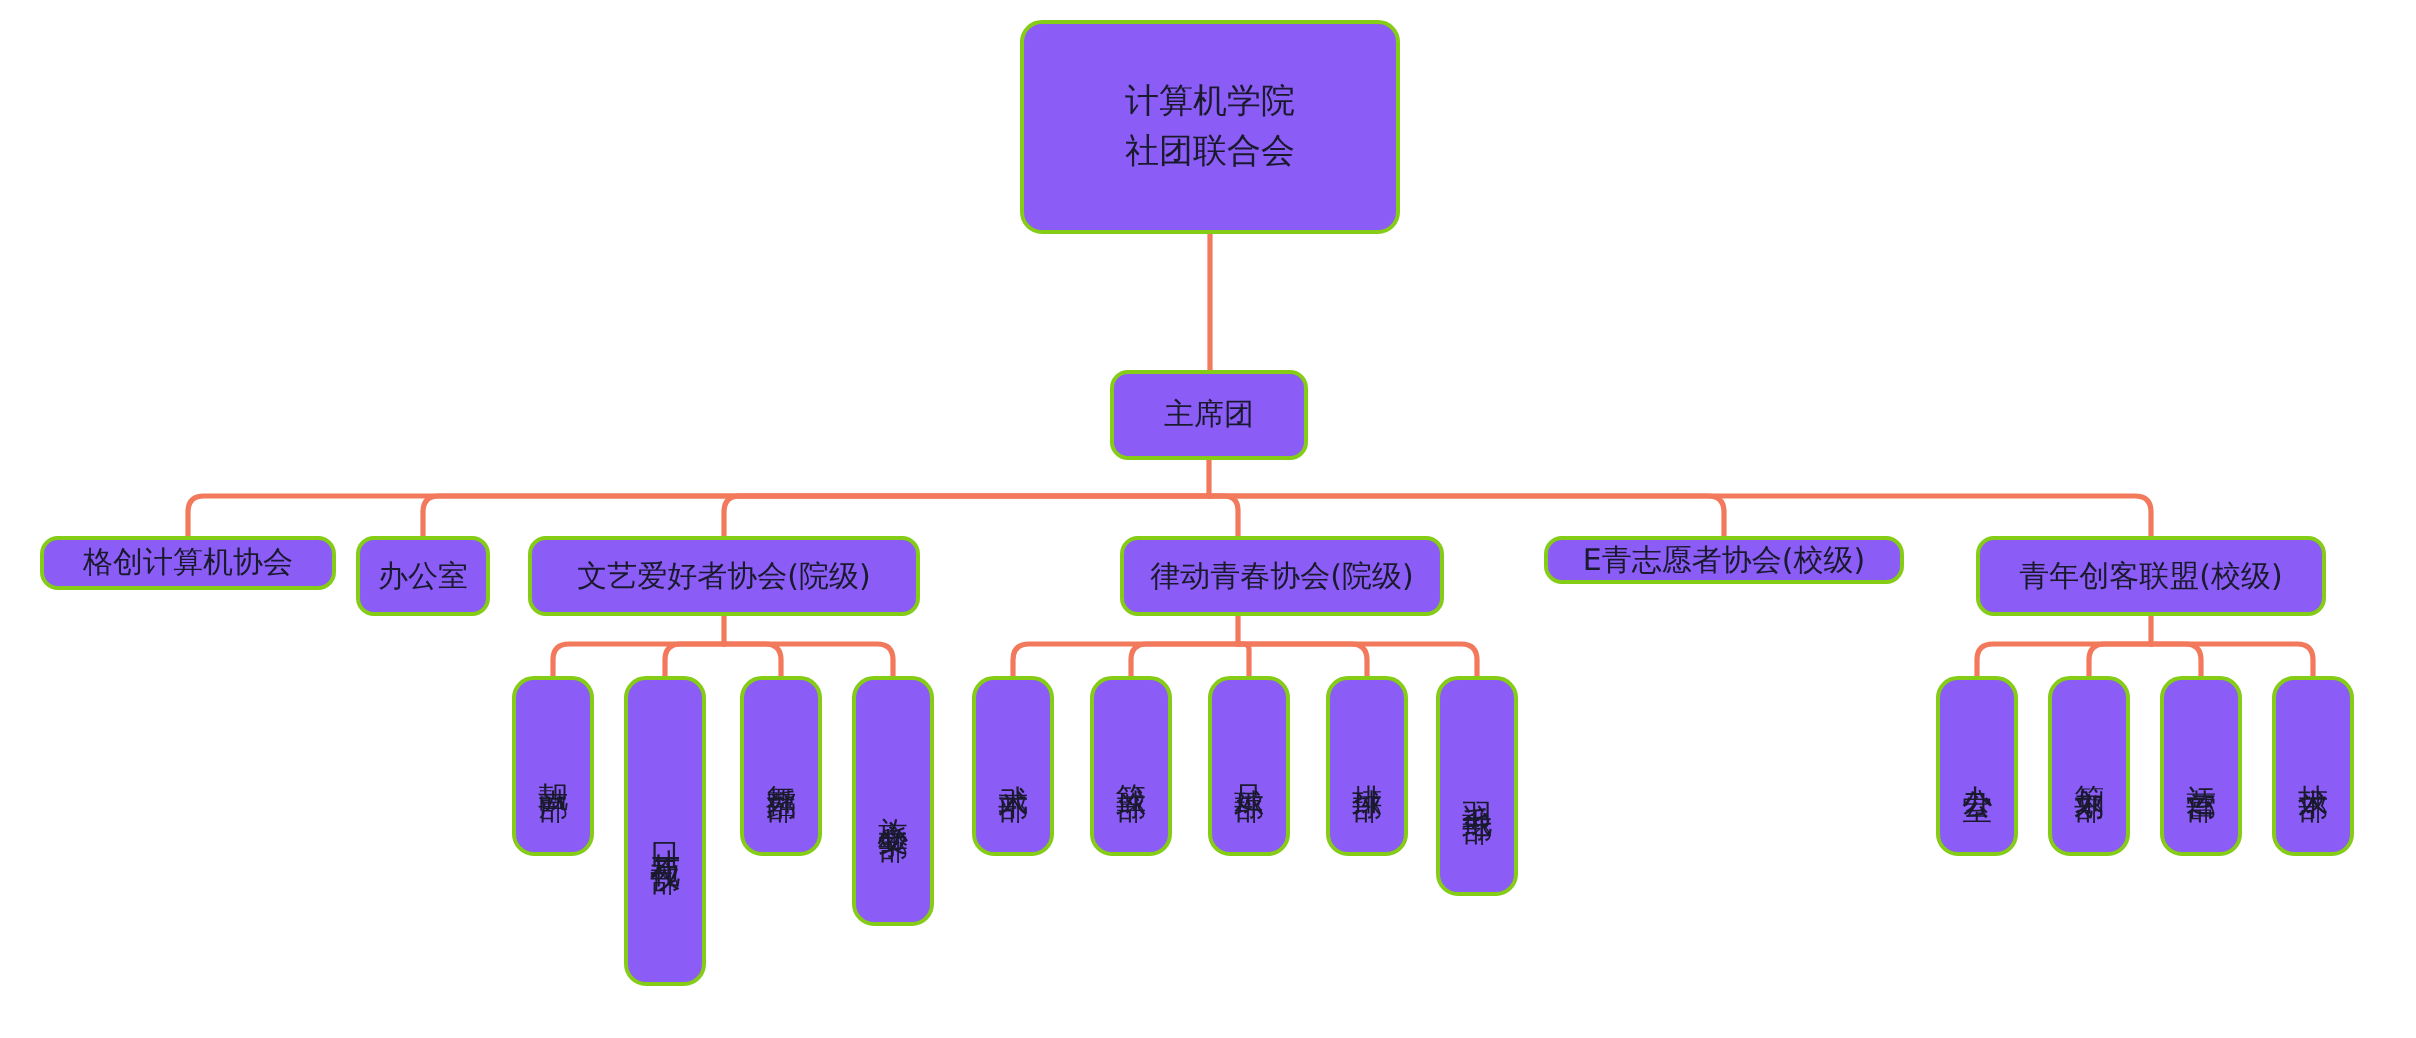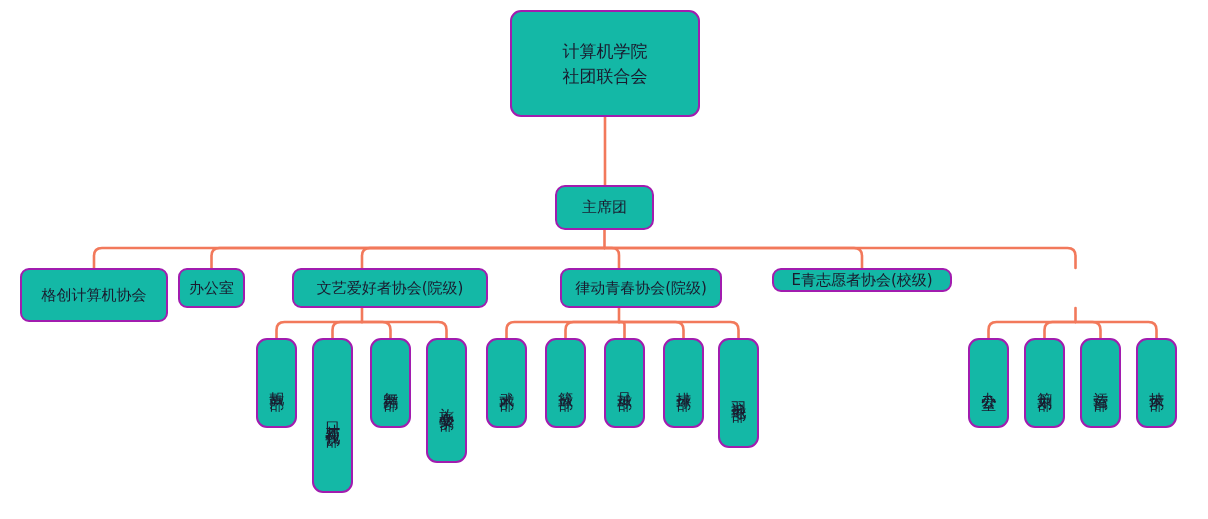--- a/index.html
+++ b/index.html
@@ -22,22 +22,22 @@
     position: absolute;
     left: 0;
     top: 0;
     width: 1208px;
     height: 519px;
     pointer-events: none;
   }
   .node {
     position: absolute;
     box-sizing: border-box;
-    background: #14b8a6;
-    border: 2px solid #a21caf;
+    background: #8b5cf6;
+    border: 2px solid #84cc16;
     border-radius: 9px;
     color: #1a1a2e;
     display: flex;
     align-items: center;
     justify-content: center;
     text-align: center;
     line-height: 1.22;
     z-index: 2;
   }
   .node.horiz {
@@ -91,26 +91,27 @@
       <path d="M 619 322 L 675.5 322 Q 683.5 322 683.5 330 L 683.5 338" fill="none" stroke="#F2795B" stroke-width="2.6" stroke-linecap="round" stroke-linejoin="round"></path>
       <path d="M 619 322 L 730.5 322 Q 738.5 322 738.5 330 L 738.5 338" fill="none" stroke="#F2795B" stroke-width="2.6" stroke-linecap="round" stroke-linejoin="round"></path>
       <path d="M 1075.5 308 L 1075.5 322" fill="none" stroke="#F2795B" stroke-width="2.6" stroke-linecap="round" stroke-linejoin="round"></path>
       <path d="M 1075.5 322 L 996.5 322 Q 988.5 322 988.5 330 L 988.5 338" fill="none" stroke="#F2795B" stroke-width="2.6" stroke-linecap="round" stroke-linejoin="round"></path>
       <path d="M 1075.5 322 L 1052.5 322 Q 1044.5 322 1044.5 330 L 1044.5 338" fill="none" stroke="#F2795B" stroke-width="2.6" stroke-linecap="round" stroke-linejoin="round"></path>
       <path d="M 1075.5 322 L 1092.5 322 Q 1100.5 322 1100.5 330 L 1100.5 338" fill="none" stroke="#F2795B" stroke-width="2.6" stroke-linecap="round" stroke-linejoin="round"></path>
       <path d="M 1075.5 322 L 1148.5 322 Q 1156.5 322 1156.5 330 L 1156.5 338" fill="none" stroke="#F2795B" stroke-width="2.6" stroke-linecap="round" stroke-linejoin="round"></path>
     </svg>
 <div class="node root" style="left: 510px; top: 10px; width: 190px; height: 107px;">计算机学院
 社团联合会</div>
-    <div class="node horiz" style="left: 555px; top: 185px; width: 99px; height: 45px; border-radius: 10px;">主席团</div>
-    <div class="node horiz" style="left: 20px; top: 268px; width: 148px; height: 54px;">格创计算机协会</div>
+    <div class="node horiz" style="left: 555px; top: 185px; width: 99px; height: 45px;">主席团</div>
+    <div class="node horiz" style="left: 20px; top: 268px; width: 148px; height: 27px;">格创计算机协会</div>
     <div class="node horiz" style="left: 178px; top: 268px; width: 67px; height: 40px;">办公室</div>
-    <div class="node horiz" style="left: 264px; top: 268px; width: 196px; height: 40px; margin-left: 28px;">文艺爱好者协会(院级)</div>
+    <div class="node horiz" style="left: 264px; top: 268px; width: 196px; height: 40px;">文艺爱好者协会(院级)</div>
     <div class="node horiz" style="left: 560px; top: 268px; width: 162px; height: 40px;">律动青春协会(院级)</div>
     <div class="node horiz" style="left: 772px; top: 268px; width: 180px; height: 24px;">E青志愿者协会(校级)</div>
+    <div class="node horiz" style="left: 988px; top: 268px; width: 175px; height: 40px;">青年创客联盟(校级)</div>
     <div class="node vert" style="left: 256px; top: 338px; width: 41px; height: 90px;">
       <span class="vtext">靓声部</span>
     </div>
     <div class="node vert" style="left: 312px; top: 338px; width: 41px; height: 155px;">
       <span class="vtext">口才与礼仪部</span>
     </div>
     <div class="node vert" style="left: 370px; top: 338px; width: 41px; height: 90px;">
       <span class="vtext">舞蹈部</span>
     </div>
     <div class="node vert" style="left: 426px; top: 338px; width: 41px; height: 125px;">

